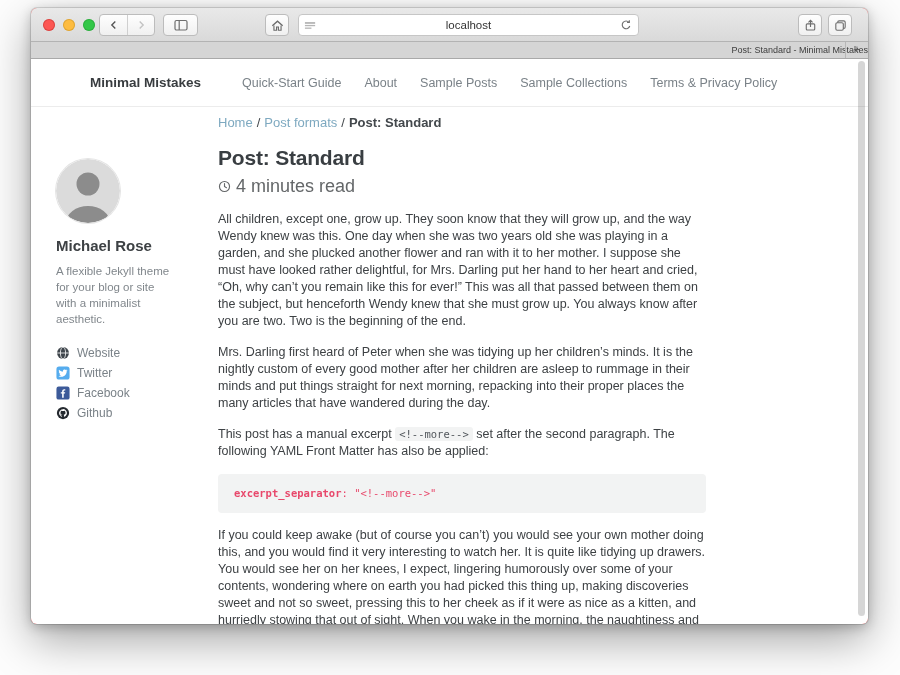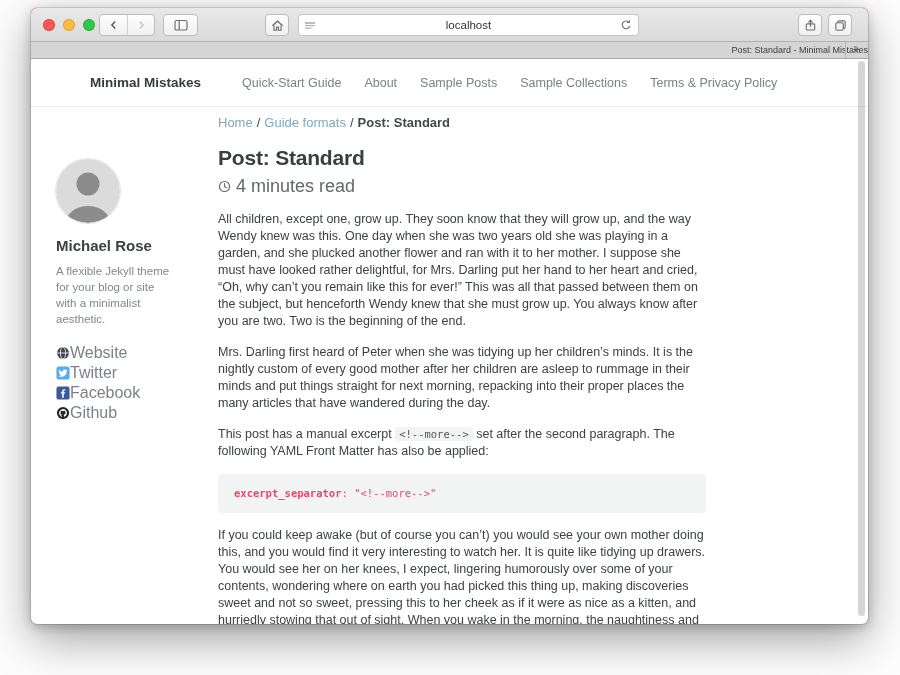--- a/index.html
+++ b/index.html
@@ -48,21 +48,21 @@
   .nav { display:flex; margin-left:41px; column-gap:23px; }
   .nav-link { font-size:12.5px; color:#7a8288; cursor:pointer; }
 
   .content-row { display:flex; padding-left:25px; }
 
   .sidebar { flex:0 0 130px; width:130px; padding-top:52px; }
   .avatar { width:64px; height:64px; border-radius:50%; box-shadow:0 0 0 1px #e4e4e4; display:block; }
   .author-name { margin-top:14px; font-size:15px; font-weight:600; color:#3d4144; }
   .bio { margin-top:9px; font-size:11.5px; line-height:16px; color:#81878c; width:122px; }
   .slinks { margin-top:16px; list-style:none; }
-  .slink { display:flex; align-items:center; height:20px; font-size:16px; color:#7a8288; cursor:pointer; }
+  .slink { display:flex; align-items:center; height:20px; column-gap:7px; font-size:12px; color:#7a8288; cursor:pointer; }
   .slink svg { flex:0 0 auto; }
 
   .main { width:488px; margin-left:32px; padding-top:8px; }
   .breadcrumb { font-size:13px; color:#43484c; }
   .crumb-link { color:#7ea9c0; font-weight:500; cursor:pointer; }
   .crumb-sep { margin:0 4px; color:#43484c; }
   .crumb-current { font-weight:700; color:#43484c; }
 
   .post-title { margin-top:16px; font-size:21px; font-weight:700; color:#393e42; letter-spacing:-0.2px; }
   .post-meta { margin-top:6px; display:flex; align-items:center; column-gap:5px; font-size:18px; color:#646769; }
@@ -213,21 +213,21 @@
                   <circle cx="8" cy="8" r="7" fill="#24292f"></circle>
                   <path d="M8 3.6c-2.5 0-4.5 2-4.5 4.5 0 2 1.3 3.7 3.1 4.3.2 0 .3-.1.3-.2v-.9c-1.3.3-1.5-.6-1.5-.6-.2-.5-.5-.7-.5-.7-.4-.3 0-.3 0-.3.5 0 .7.5.7.5.4.7 1.1.5 1.3.4 0-.3.2-.5.3-.6-1-.1-2.1-.5-2.1-2.3 0-.5.2-.9.5-1.2-.1-.1-.2-.6 0-1.2 0 0 .4-.1 1.2.5.4-.1.8-.2 1.2-.2s.8.1 1.2.2c.9-.6 1.2-.5 1.2-.5.2.6.1 1.1 0 1.2.3.3.5.7.5 1.2 0 1.8-1.1 2.1-2.1 2.2.2.2.3.5.3.9v1.3c0 .1.1.3.3.2 1.8-.6 3.1-2.3 3.1-4.3 0-2.5-2-4.5-4.5-4.5z" fill="#fff"></path>
                 </svg>
               <span>Github</span>
             </li>
           </ul>
         </aside>
 
         <main class="main">
           <div class="breadcrumb">
-            <span class="crumb-link">Home</span><span class="crumb-sep">/</span><span class="crumb-link">Guide formats</span><span class="crumb-sep">/</span><span class="crumb-current">Post: Standard</span>
+            <span class="crumb-link">Home</span><span class="crumb-sep">/</span><span class="crumb-link">Post formats</span><span class="crumb-sep">/</span><span class="crumb-current">Post: Standard</span>
           </div>
 
           <h1 class="post-title">Post: Standard</h1>
 
           <div class="post-meta">
             <svg width="13" height="13" viewBox="0 0 16 16">
                 <circle cx="8" cy="8" r="6.2" fill="none" stroke="#646769" stroke-width="1.4"></circle>
                 <path d="M8 4.4V8l2.4 1.4" fill="none" stroke="#646769" stroke-width="1.4" stroke-linecap="round"></path>
               </svg>
             <span>4 minutes read</span>

